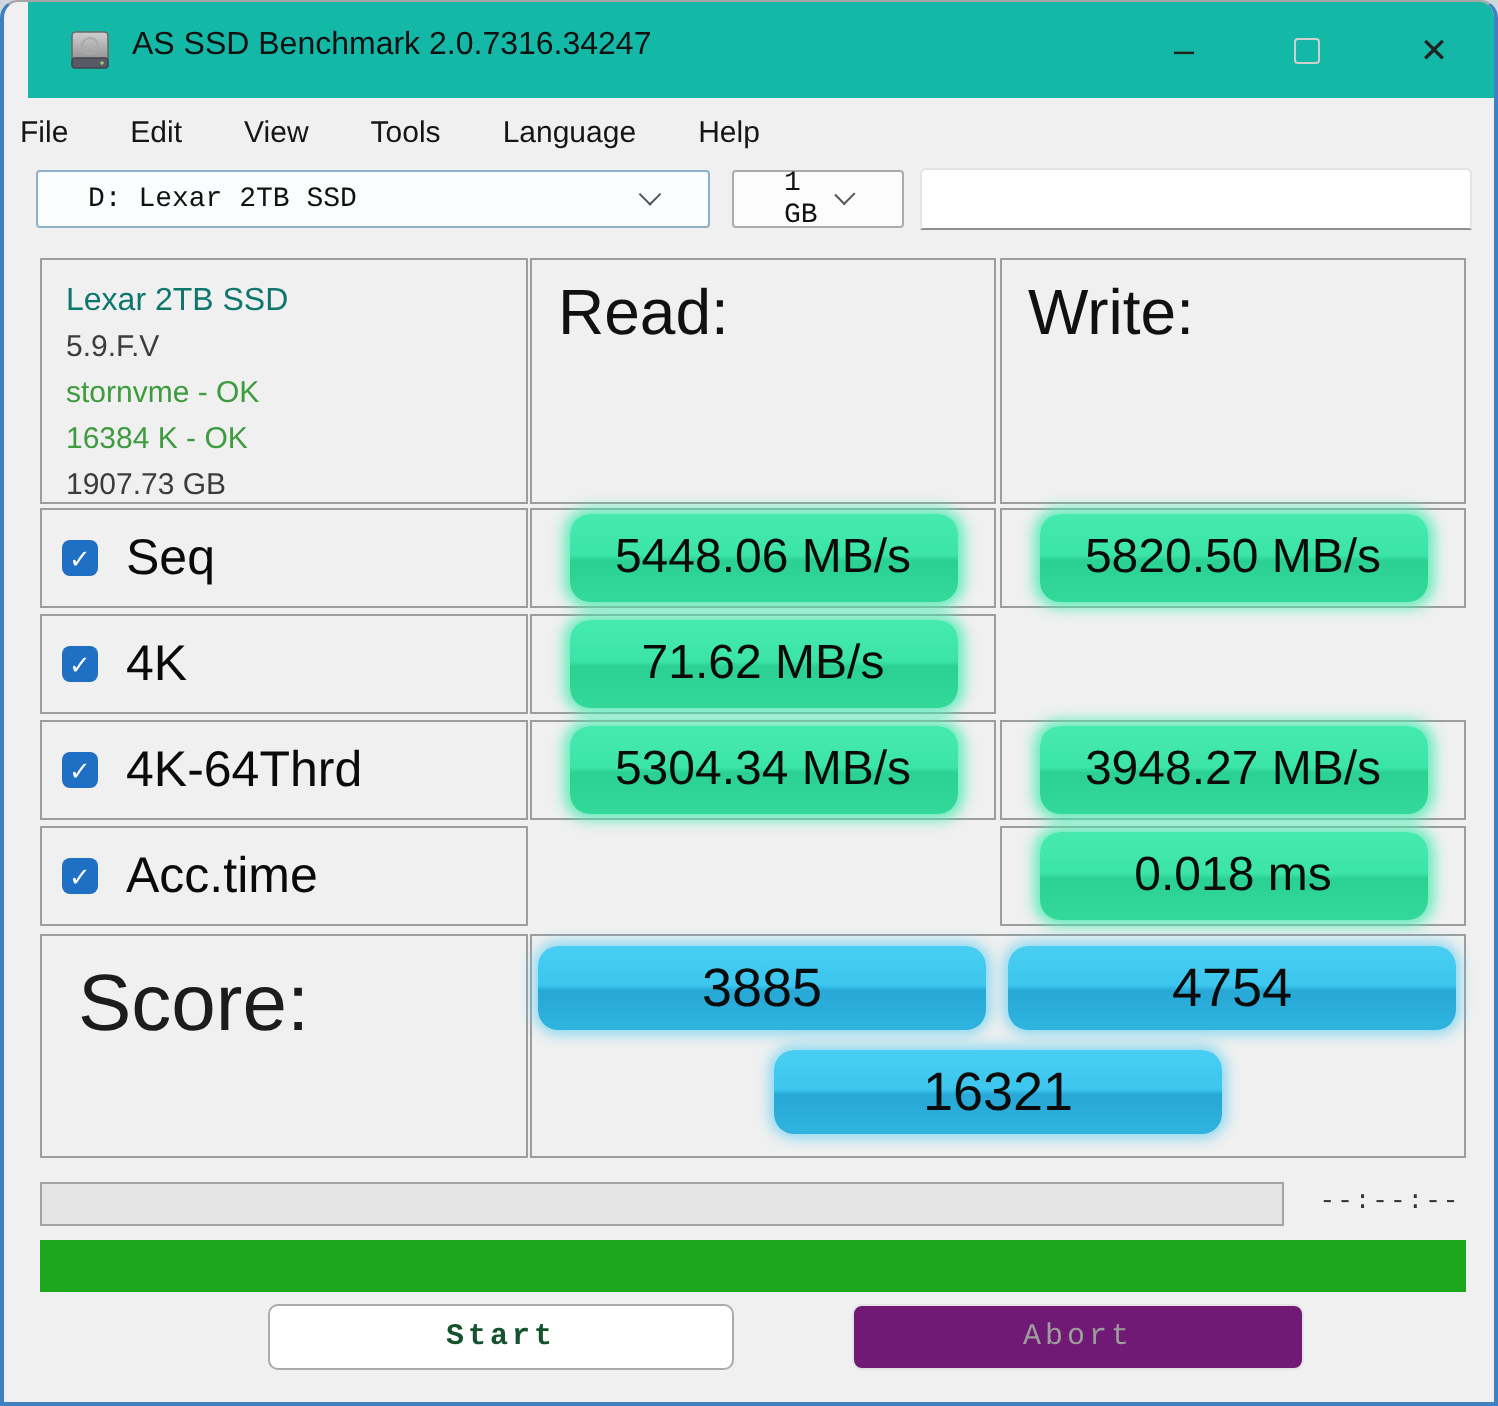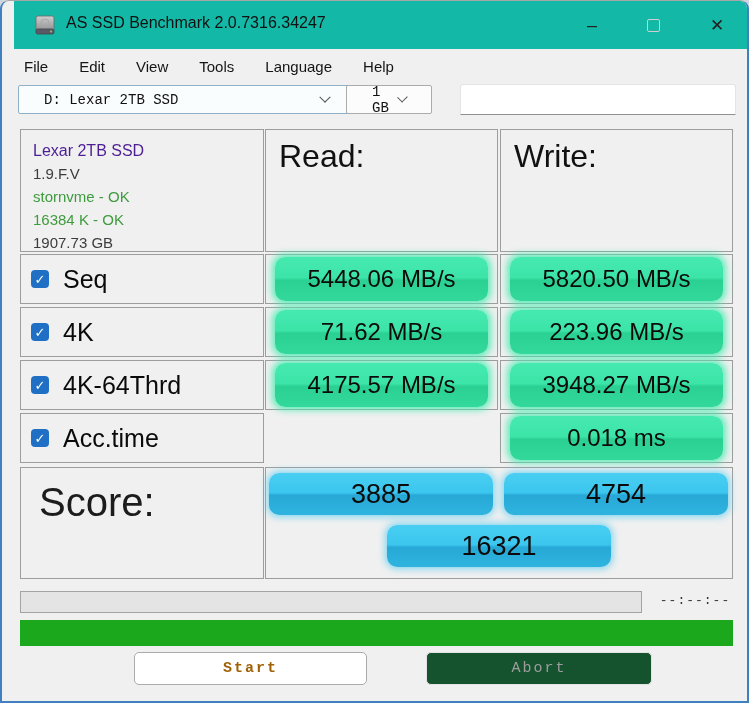--- a/index.html
+++ b/index.html
@@ -18,68 +18,68 @@
   .titlebar{position:absolute;left:0;top:0;width:100%;height:48px;background:#14b8a6;margin-left:12px;}
   .app-icon{position:absolute;left:19px;top:12px;width:24px;height:24px;}
   .title{position:absolute;left:52px;top:13px;font-size:16px;color:#111;}
   .winbtn{position:absolute;top:6px;width:42px;height:36px;background:none;border:none;
     display:flex;align-items:center;justify-content:center;font-size:17px;color:#222;cursor:default;}
   .btn-min{left:557px;font-size:18px;}
   .btn-max{left:618px;}
   .btn-max .sq{width:13px;height:13px;border:1px solid #cfcfcf;border-radius:2px;}
   .btn-close{left:682px;font-size:17px;}
   
-  .menubar{position:absolute;left:0;top:48px;width:100%;height:34px;display:flex;align-items:center;padding-left:22px;gap:31px;}
+  .menubar{position:absolute;left:0;top:48px;width:100%;height:34px;display:flex;align-items:center;padding-left:8px;gap:31px;}
   .menu-item{font-size:15px;color:#151515;}
   
   .combo{position:absolute;top:84px;height:29px;background:#fafdfe;border:1px solid #8fb0c9;
     display:flex;align-items:center;font-family:"Liberation Mono",monospace;font-size:14px;color:#111;padding:0 25px;border-radius:2px;}
   .combo.drive{left:16px;width:337px;}
-  .combo.size{left:344px;width:86px;border-color:#ababab;background:#fcfcfc;}
+  .combo.size{left:364px;width:86px;border-color:#ababab;background:#fcfcfc;}
   .combo .chev{margin-left:auto;width:8px;height:8px;border-right:1.4px solid #555;border-bottom:1.4px solid #555;transform:rotate(45deg) translate(-2px,-2px);}
   .textfield{position:absolute;left:458px;top:83px;width:276px;height:31px;background:#fff;
     border:1px solid #e4e4e4;border-bottom:1px solid #8f8f8f;border-radius:3px 3px 0 0;}
   
   .cell{position:absolute;background:#f0f0f0;border:1px solid #9d9d9d;}
   .c1{left:18px;width:244px;}
   .c2{left:263px;width:233px;}
   .c3{left:498px;width:233px;}
   .hdr{top:128px;height:123px;}
   .r0{top:253px;height:50px;} .r1{top:306px;height:50px;} .r2{top:359px;height:50px;} .r3{top:412px;height:50px;}
   .score-row{top:466px;height:112px;}
   .c23{left:263px;width:468px;}
   .info{padding:9px 12px;line-height:23px;font-size:15px;color:#3c3c3c;}
-  .info .name{font-size:16px;color:#4c1d95;}
+  .info .name{font-size:16px;color:#0f766e;}
   .info .ok{color:var(--ok-green);}
   .colhead{font-size:32px;color:#111;padding:8px 13px;}
   .rowlabel{display:flex;align-items:center;padding-left:10px;gap:14px;font-size:25px;color:#0a0a0a;}
   .checkbox{width:18px;height:18px;border-radius:4px;background:var(--cb-blue);color:#fff;
     display:flex;align-items:center;justify-content:center;font-size:13px;line-height:1;cursor:default;}
   
   .pill{display:flex;align-items:center;justify-content:center;border-radius:10px;color:#0b0b0b;}
   .pill.green{
     background:linear-gradient(180deg,var(--green-top) 0%,var(--green-mid1) 47%,var(--green-mid2) 53%,var(--green-bot) 100%);
     box-shadow:0 0 7px 3px rgba(72,235,178,.85);font-size:24px;}
   .pill.blue{
     background:linear-gradient(180deg,var(--blue-top) 0%,var(--blue-mid1) 47%,var(--blue-mid2) 53%,var(--blue-bot) 100%);
     box-shadow:0 0 7px 2px rgba(95,205,240,.75);font-size:27px;}
   .valcell{display:flex;align-items:center;justify-content:center;}
-  .valcell .pill{width:213px;height:44px;}
+  .valcell .pill{width:194px;height:44px;}
   .scorelabel{font-size:40px;color:#1c1c1c;padding:12px 0 0 18px;}
   .score-pill{position:absolute;width:224px;height:42px;}
   .sp-read{left:267px;top:472px;}
   .sp-write{left:502px;top:472px;}
   .sp-total{left:385px;top:524px;}
   
   .progress-gray{position:absolute;left:18px;top:590px;width:622px;height:22px;background:#e4e4e4;border:1px solid #a3a3a3;}
   .time{position:absolute;left:650px;top:592px;width:86px;font-family:"Liberation Mono",monospace;font-size:13px;color:#333;letter-spacing:1px;text-align:center;}
   .bar-green{position:absolute;left:18px;top:619px;width:713px;height:26px;background:var(--bar-green);}
   .actionbtn{position:absolute;top:651px;height:33px;font-family:"Liberation Mono",monospace;font-size:15px;border-radius:5px;}
-  .btn-start{left:132px;width:233px;background:#fff;border:1px solid #ababab;color:#a16207;font-weight:700;letter-spacing:2px;}
-  .btn-abort{left:424px;width:226px;background:#14532d;border:1px solid #e3e3e3;color:#9d9d9d;letter-spacing:2px;}
+  .btn-start{left:132px;width:233px;background:#fff;border:1px solid #ababab;color:#14532d;font-weight:700;letter-spacing:2px;}
+  .btn-abort{left:424px;width:226px;background:#701a75;border:1px solid #e3e3e3;color:#9d9d9d;letter-spacing:2px;}
 </style>
 </head>
 <body>
 
 <div class="window">
 
   <div class="titlebar">
     <svg class="app-icon" viewBox="0 0 24 24">
       <defs>
         <linearGradient id="dg" x1="0" y1="0" x2="0" y2="1">
@@ -118,21 +118,21 @@
     <span class="chev"></span>
   </div>
   <div class="combo size">
     <span>1 GB</span>
     <span class="chev"></span>
   </div>
   <div class="textfield"></div>
 
   <div class="cell c1 hdr info">
     <div class="name">Lexar 2TB SSD</div>
-    <div>1.9.F.V</div>
+    <div>5.9.F.V</div>
     <div class="ok">stornvme - OK</div>
     <div class="ok">16384 K - OK</div>
     <div>1907.73 GB</div>
   </div>
   <div class="cell c2 hdr colhead">Read:</div>
   <div class="cell c3 hdr colhead">Write:</div>
 
   <div class="cell c1 r0 rowlabel">
     <span class="checkbox">
         <span>✓</span>
@@ -148,32 +148,29 @@
 
   <div class="cell c1 r1 rowlabel">
     <span class="checkbox">
         <span>✓</span>
       </span>
     <span>4K</span>
   </div>
   <div class="cell c2 r1 valcell">
     <div class="pill green">71.62 MB/s</div>
   </div>
-  <div class="cell c3 r1 valcell">
-    <div class="pill green">223.96 MB/s</div>
-  </div>
 
   <div class="cell c1 r2 rowlabel">
     <span class="checkbox">
         <span>✓</span>
       </span>
     <span>4K-64Thrd</span>
   </div>
   <div class="cell c2 r2 valcell">
-    <div class="pill green">4175.57 MB/s</div>
+    <div class="pill green">5304.34 MB/s</div>
   </div>
   <div class="cell c3 r2 valcell">
     <div class="pill green">3948.27 MB/s</div>
   </div>
 
   <div class="cell c1 r3 rowlabel">
     <span class="checkbox">
         <span>✓</span>
       </span>
     <span>Acc.time</span>

